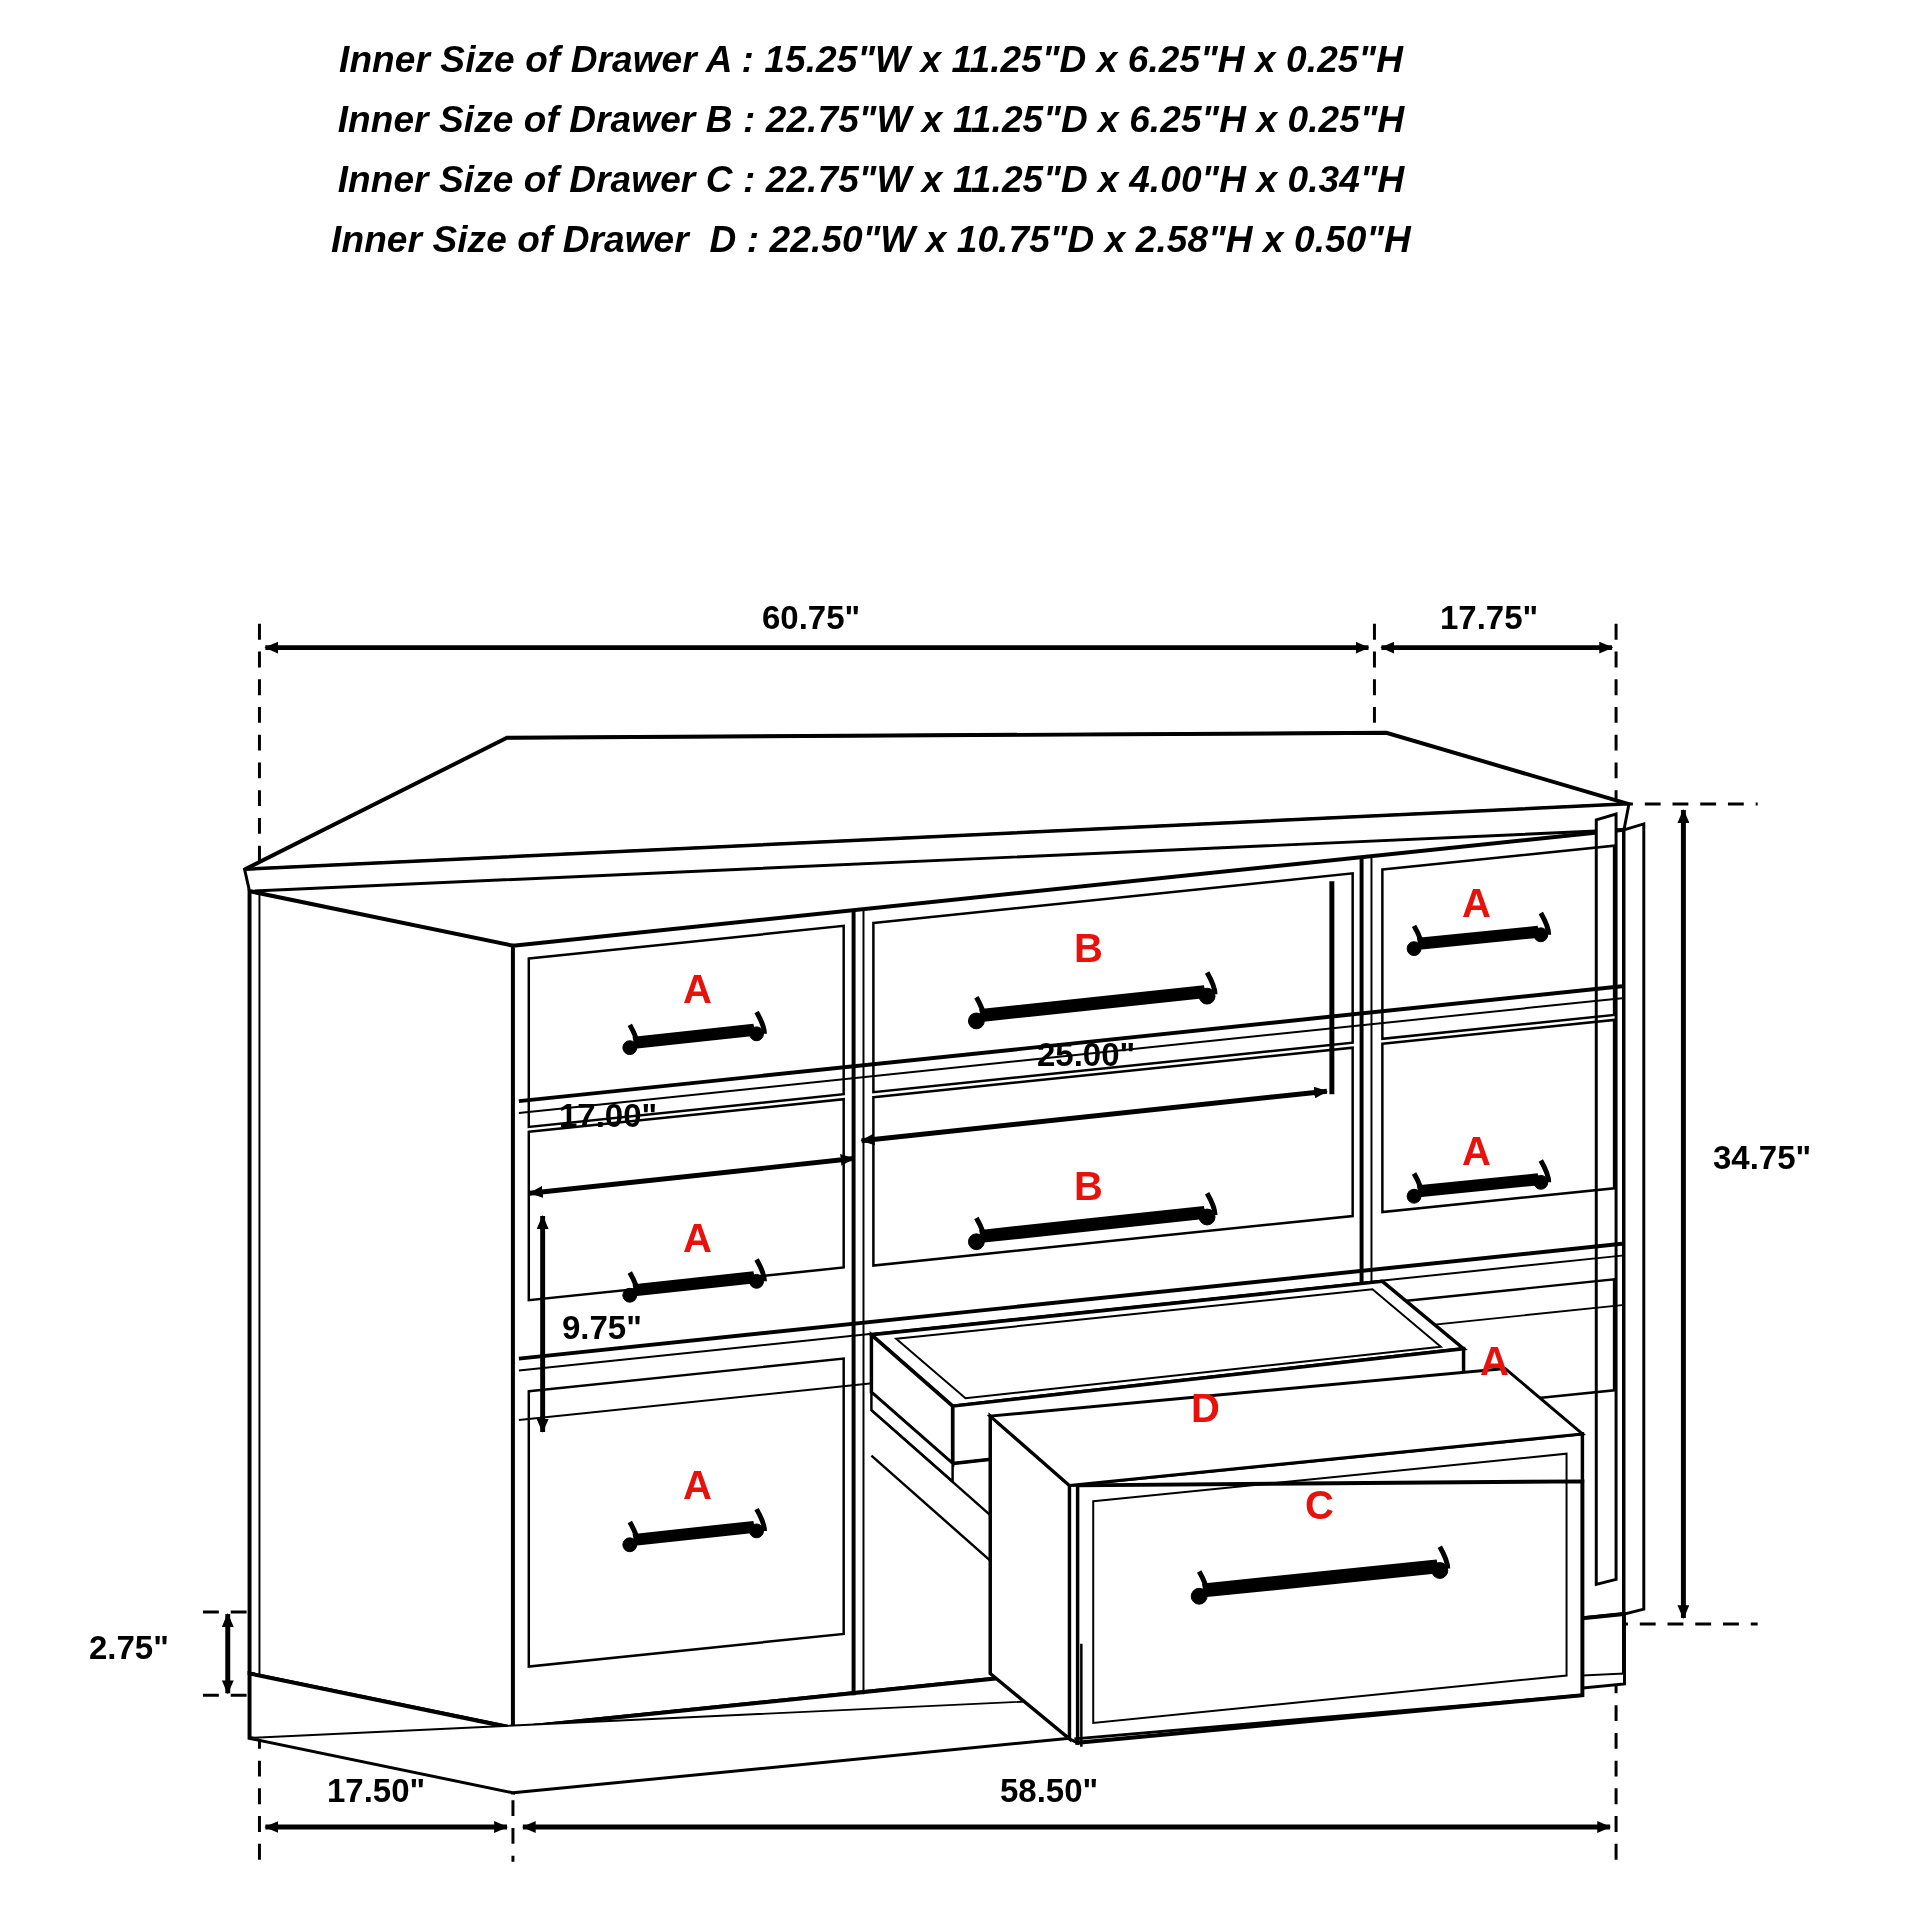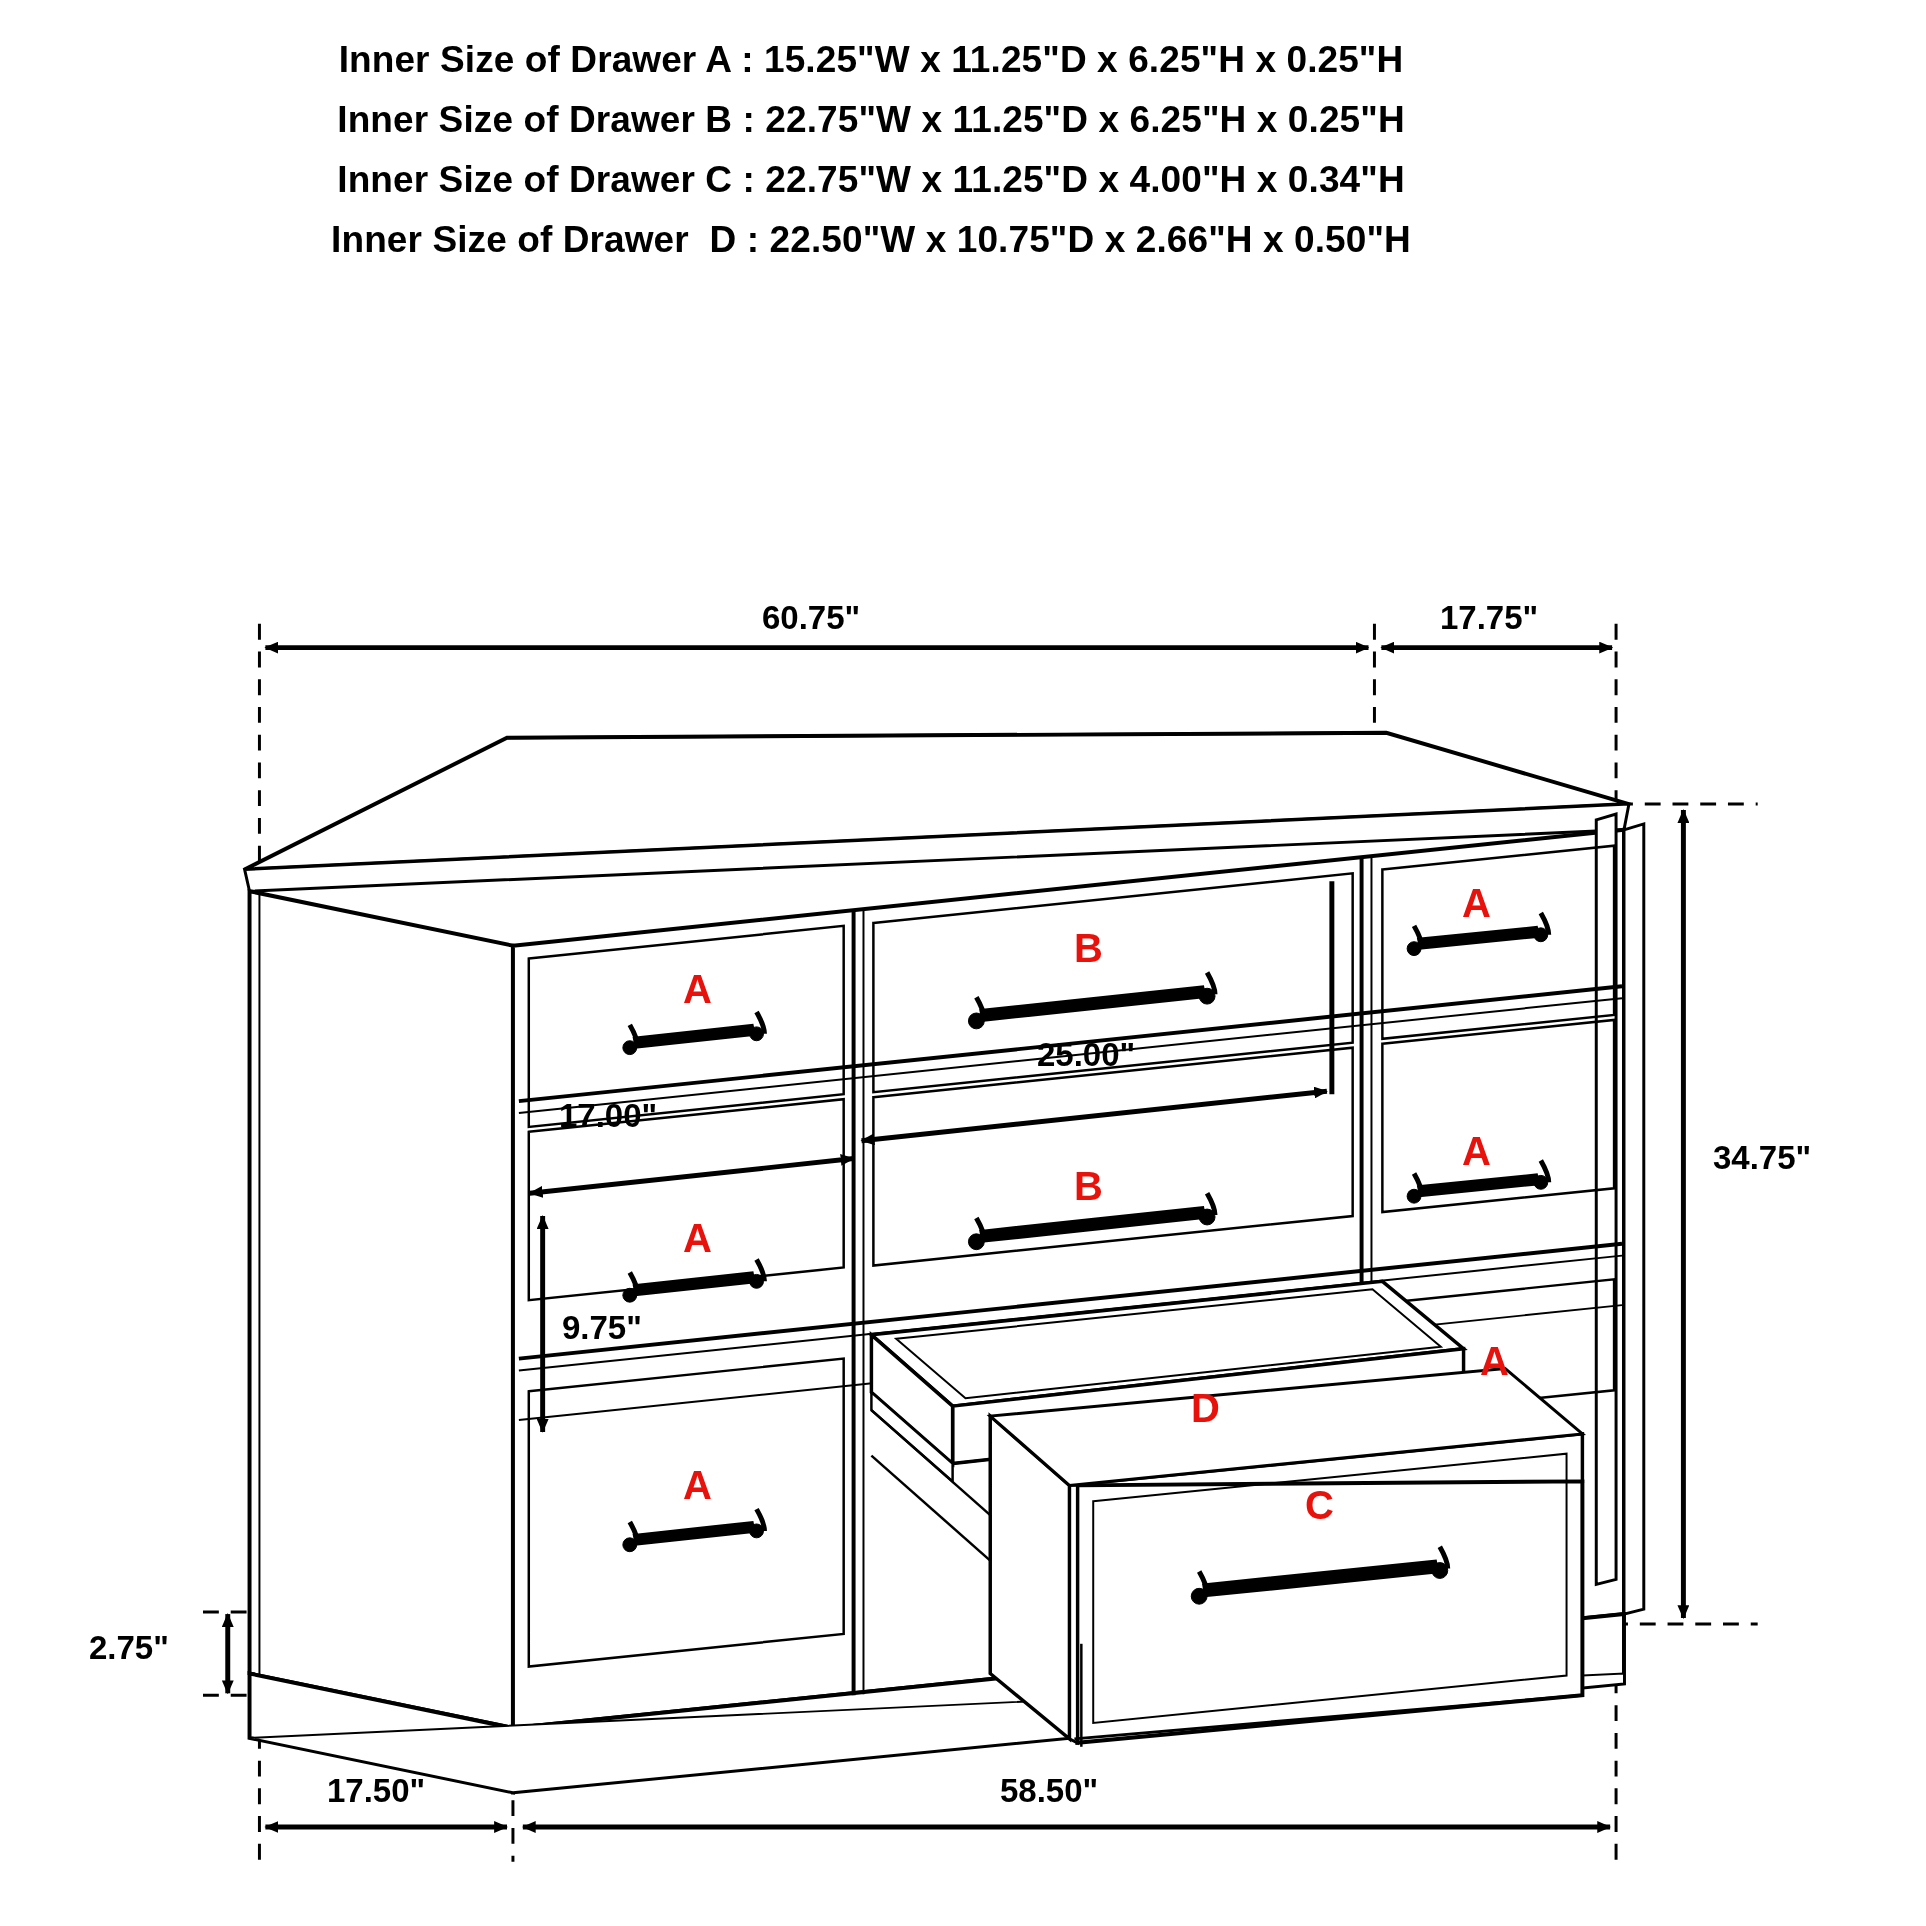--- a/index.html
+++ b/index.html
@@ -21,20 +21,21 @@
     width: 1742px;
     text-align: center;
   }
   .spec-line {
     font-size: 37px;
     font-weight: bold;
     color: #000000;
     line-height: 1.62;
     white-space: pre;
     letter-spacing: 0.1px;
+    font-style: italic;
   }
   #diagram-area {
     position: absolute;
     left: 0;
     top: 0;
     width: 1927px;
     height: 1927px;
   }
   #diagram-svg {
     position: absolute;
@@ -56,21 +57,21 @@
     white-space: nowrap;
   }
 </style>
 </head>
 <body>
 
 <div id="spec-list">
   <div class="spec-line">Inner Size of Drawer A : 15.25"W x 11.25"D x 6.25"H x 0.25"H</div>
   <div class="spec-line">Inner Size of Drawer B : 22.75"W x 11.25"D x 6.25"H x 0.25"H</div>
   <div class="spec-line">Inner Size of Drawer C : 22.75"W x 11.25"D x 4.00"H x 0.34"H</div>
-  <div class="spec-line">Inner Size of Drawer  D : 22.50"W x 10.75"D x 2.66"H x 0.50"H</div>
+  <div class="spec-line">Inner Size of Drawer  D : 22.50"W x 10.75"D x 2.58"H x 0.50"H</div>
 </div>
 
 <div id="diagram-area">
 
   <svg id="diagram-svg" width="1927" height="1927" viewBox="0 0 1946 1946">
 
     <defs>
       <marker id="arrEnd" markerWidth="14" markerHeight="12" refX="13" refY="6" orient="auto" markerUnits="userSpaceOnUse">
         <path d="M0,0 L14,6 L0,12 z" fill="#000"></path>
       </marker>

